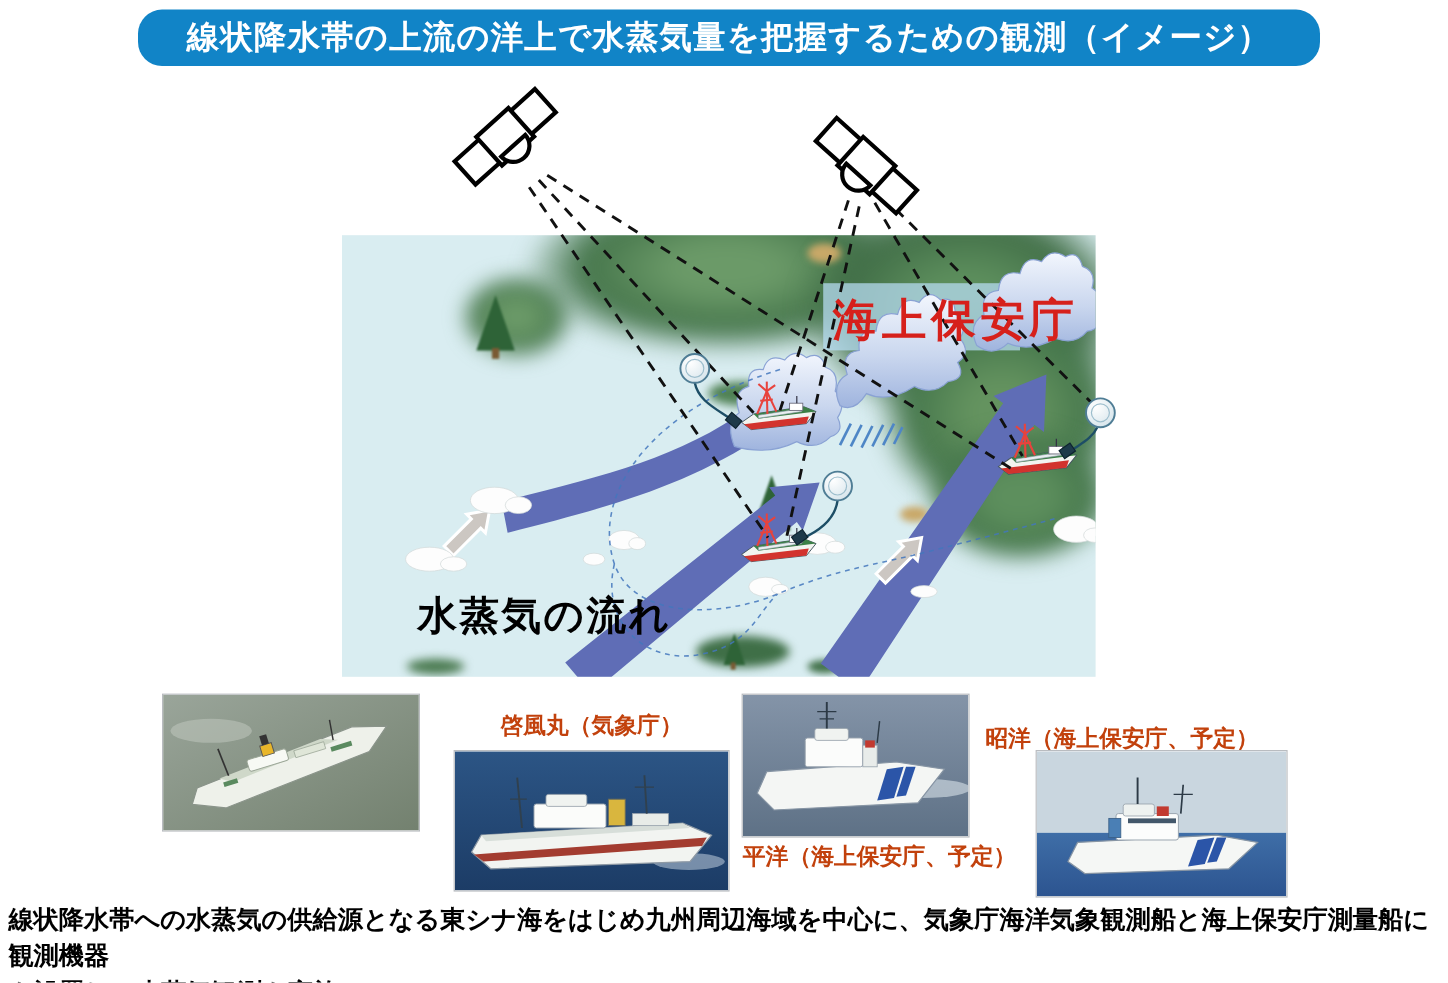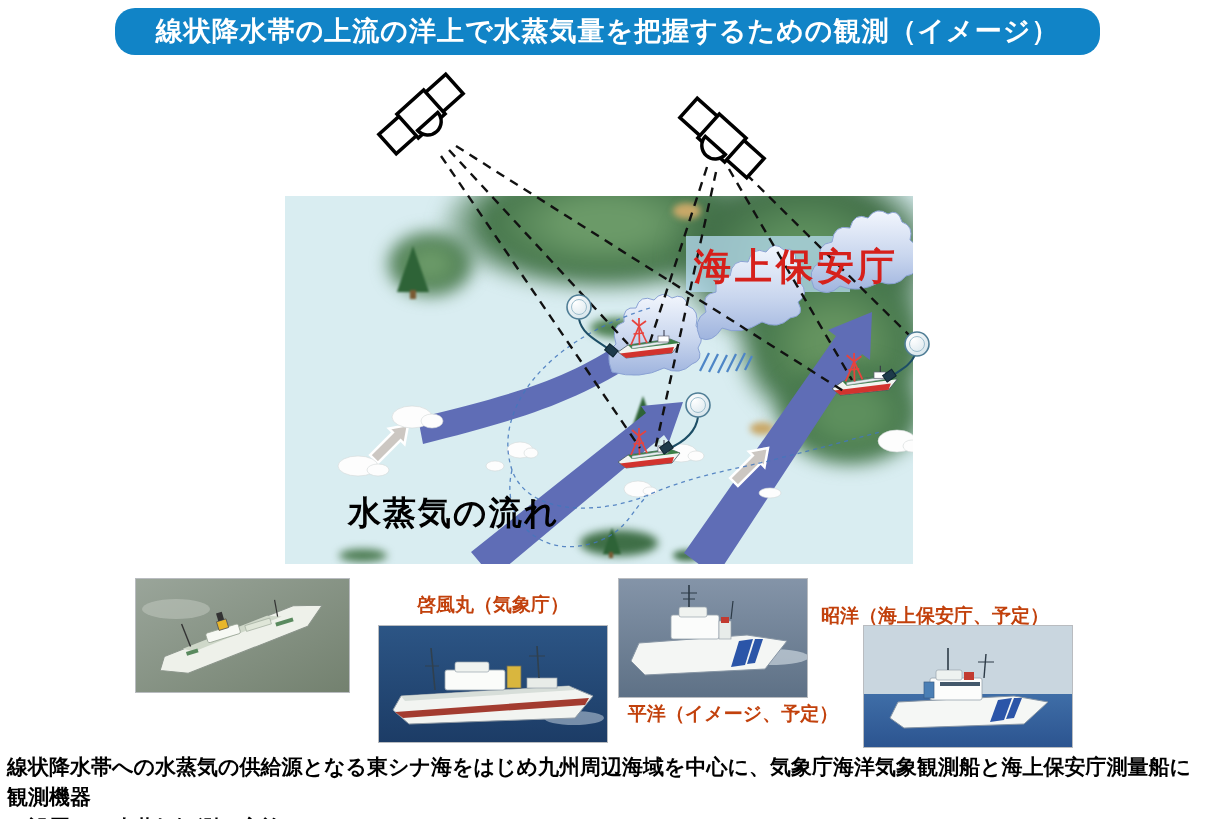--- a/index.html
+++ b/index.html
@@ -279,21 +279,21 @@
         <rect x="60" y="28" width="28" height="10" rx="2" fill="#f0f3f0" stroke="#98a3ad" stroke-width="0.7"></rect>
         <rect x="100" y="42" width="12" height="18" fill="#e8ecea" stroke="#98a3ad" stroke-width="0.7"></rect>
         <rect x="102" y="38" width="8" height="6" fill="#c23a30"></rect>
         <line x1="70" y1="28" x2="70" y2="6" stroke="#2c3a46" stroke-width="1.6"></line>
         <line x1="62" y1="14" x2="78" y2="14" stroke="#2c3a46" stroke-width="1"></line>
         <line x1="64" y1="20" x2="76" y2="20" stroke="#2c3a46" stroke-width="1"></line>
         <line x1="112" y1="40" x2="114" y2="22" stroke="#2c3a46" stroke-width="1.2"></line>
       </g>
     </svg>
   </div>
-  <div class="ship-caption" style="left:608px;top:701px;width:250px;">平洋（イメージ、予定）</div>
+  <div class="ship-caption" style="left:608px;top:701px;width:250px;">平洋（海上保安庁、予定）</div>
 
   <div class="ship-caption" style="left:821px;top:603px;width:216px;">昭洋（海上保安庁、予定）</div>
   <div class="photo" style="left:863px;top:625px;width:210px;height:123px;">
     <svg width="208" height="121" viewBox="0 0 208 121">
       <defs>
           <linearGradient id="sea4" x1="0" y1="0" x2="0" y2="1">
         <stop offset="0" stop-color="#3f6ea7"></stop>
             <stop offset="1" stop-color="#2c5490"></stop>
           </linearGradient>
         </defs>

